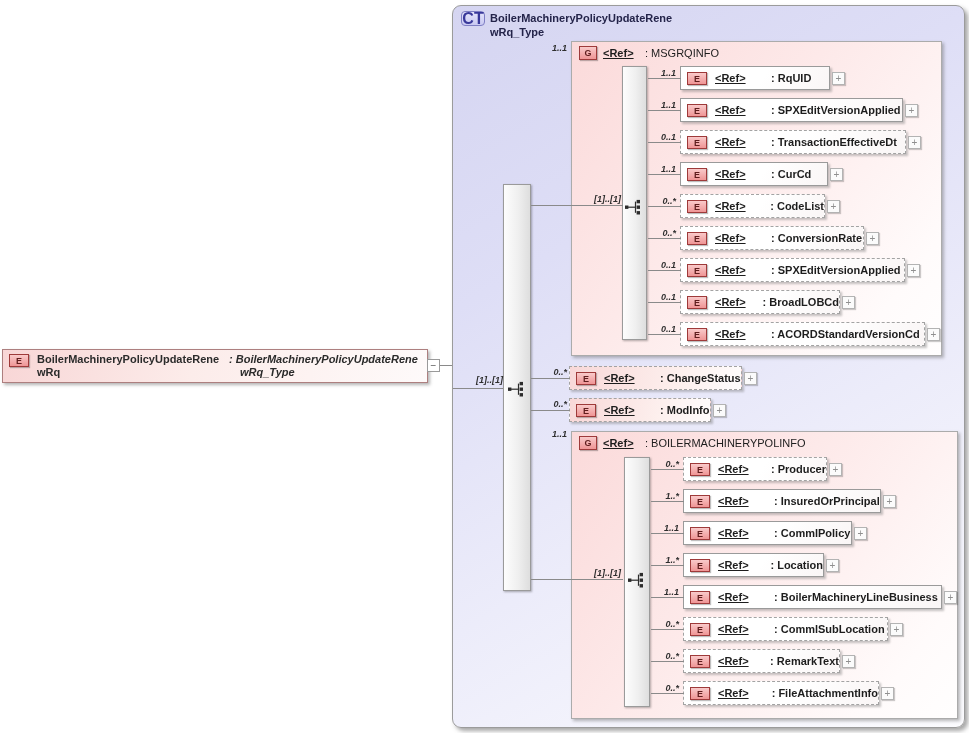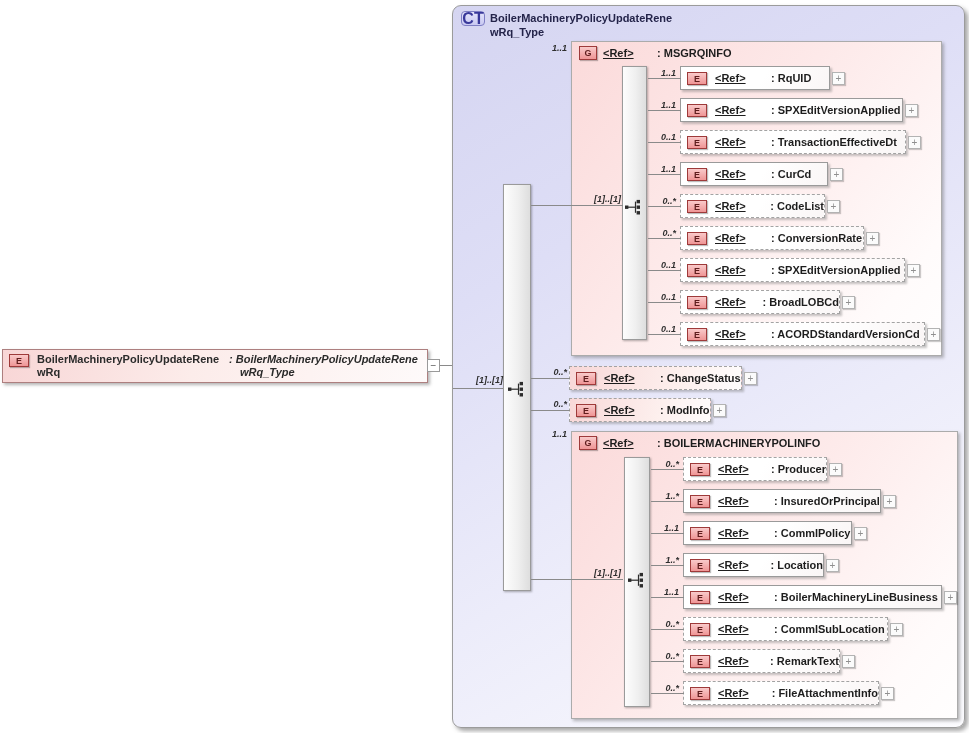--- a/index.html
+++ b/index.html
@@ -40,21 +40,21 @@
         background:linear-gradient(150deg,#d5d5f1 0%,#dedef6 30%,#ececfa 62%,#fbfbfe 100%);
         box-shadow:3px 3px 4px rgba(80,80,80,.5); }
   .cttitle { position:absolute; left:37px; top:5px; font-size:11px; font-weight:bold;
              color:#24244a; line-height:14px; white-space:nowrap; }
 
   
   .group { position:absolute; box-sizing:border-box; border:1px solid #ababab;
            background:linear-gradient(128deg,#fbdada 0%,#fde9e9 42%,#fffbfb 85%,#fffefe 100%);
            box-shadow:2px 2px 3px rgba(100,100,100,.45); z-index:1; }
   .ghead { position:absolute; left:7px; top:4px; display:flex; align-items:center; }
-  .gname { font-size:11px; font-weight:bold; color:#1d1d1d; white-space:nowrap;margin-left:12px; }
+  .gname { font-size:11px; font-weight:normal; color:#1d1d1d; white-space:nowrap; }
   .ghead .ref { width:42px; }
 
   
   .row { position:absolute; height:24px; box-sizing:border-box; border:1px solid #9a9a9a;
          background:linear-gradient(120deg,#ffffff 55%,#faf6f6 100%);
          box-shadow:2px 2px 2px rgba(110,110,110,.4);
          display:flex; align-items:center; z-index:2; }
   .row.dashed { border:1px dashed #a3a3a3; }
   .row.pink { background:linear-gradient(100deg,#f8d8d8 0%,#fdf0ee 65%,#fefcfc 100%); }
   .row::before { content:""; position:absolute; right:100%; top:11px; width:33px; height:0;

